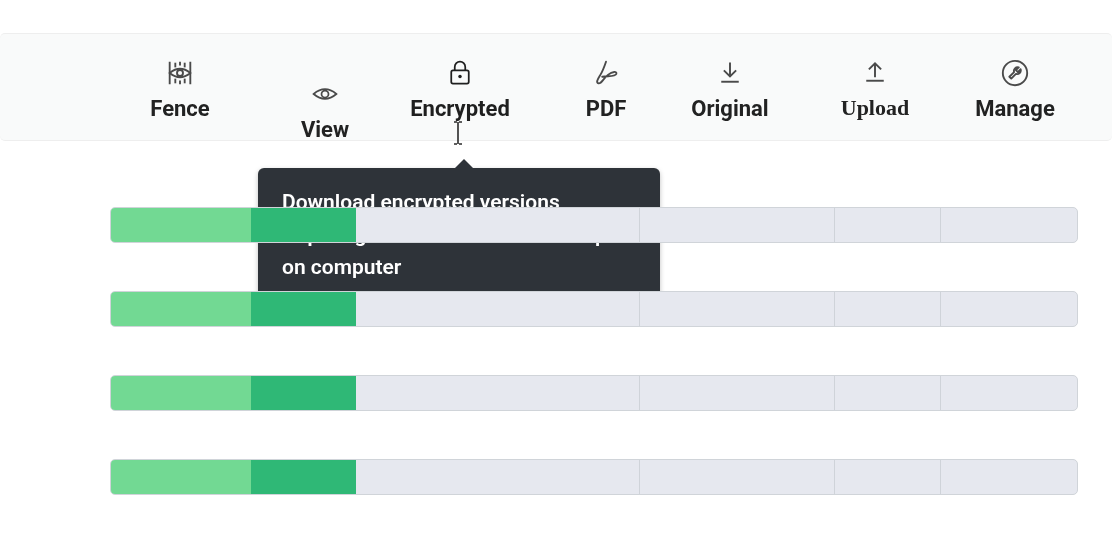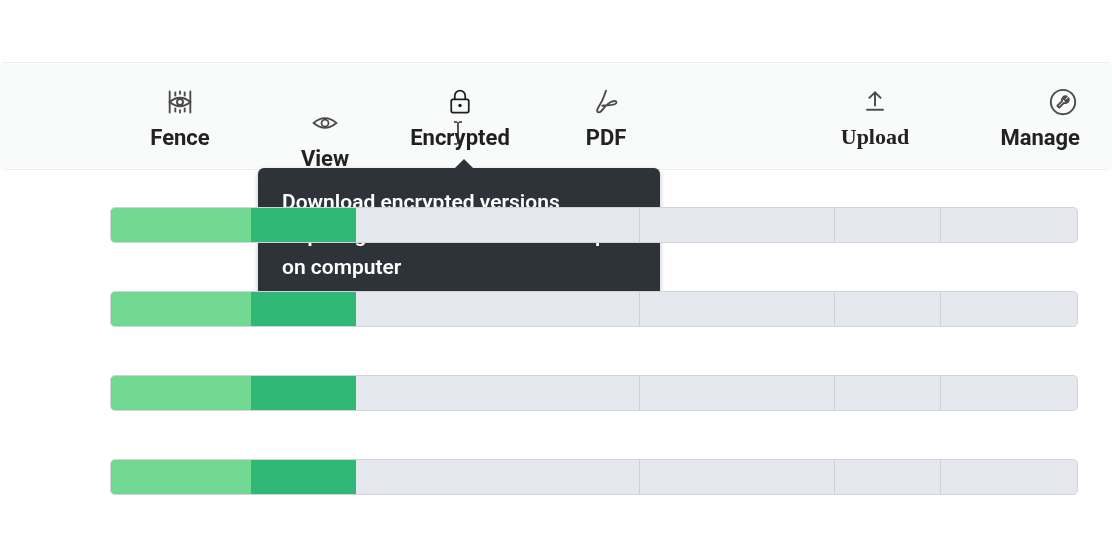--- a/index.html
+++ b/index.html
@@ -1,18 +1,18 @@
 <!DOCTYPE html>
 <html><head>
 <meta charset="utf-8">
 <style>
   * { box-sizing: border-box; margin: 0; padding: 0; }
   html, body { width: 1112px; height: 552px; background: #ffffff; font-family: -apple-system, BlinkMacSystemFont, "Segoe UI", Roboto, Helvetica, Arial, sans-serif; }
 
-  .wrap { padding-top: 62px; }
+  .wrap { padding-top: 33px; }
 
   .toolbar {
     width: 1112px;
     height: 108px;
     background: #f9fafa;
     border: 1px solid #eeeeee;
     border-left: none;
     border-right: none;
     border-radius: 5px;
     display: flex;
@@ -34,21 +34,21 @@
   .tb-item .label { margin-top: 6px; font-size: 22px; font-weight: 700; color: #222; }
   .tb-item.hover .icon, .tb-item.hover .label { color: #1f1f1f; }
 
   
   .tb-fence    { left: 120px; width: 120px; }
   .tb-view     { left: 270px; width: 110px; justify-content: flex-end; }
   .tb-encrypt  { left: 385px; width: 150px; }
   .tb-pdf      { left: 556px; width: 100px; }
   .tb-original { left: 660px; width: 140px; }
   .tb-upload   { left: 810px; width: 130px; font-family: Liberation Serif, serif; }
-  .tb-manage   { left: 950px; width: 130px; align-items: flex-end; }
+  .tb-manage   { left: 950px; width: 130px; }
 
   .tooltip {
     position: absolute;
     top: 168px;
     left: 258px;
     width: 402px;
     background: #2e3339;
     color: #ffffff;
     font-size: 21px;
     font-weight: 600;
@@ -153,20 +153,30 @@
 
     <div class="tb-item tb-pdf">
       <span class="icon">
         <svg viewBox="0 0 32 32" width="30" height="30" fill="none" stroke="currentColor" stroke-width="2">
           <path d="M16 4 C16 4 13 13 10 18 C7 23 5 26 8 27 C11 28 13 22 18 18 C23 14 28 14 27 17 C26 20 18 19 12 20" stroke-linecap="round" stroke-linejoin="round"></path>
         </svg>
       </span>
       <span class="label">PDF</span>
     </div>
 
+    <div class="tb-item tb-original">
+      <span class="icon">
+        <svg viewBox="0 0 32 32" width="28" height="28" fill="none" stroke="currentColor" stroke-width="2.2">
+          <line x1="16" y1="4" x2="16" y2="20"></line>
+          <polyline points="9,13 16,20 23,13"></polyline>
+          <line x1="6" y1="26" x2="26" y2="26"></line>
+        </svg>
+      </span>
+      <span class="label">Original</span>
+    </div>
 
     <div class="tb-item tb-upload">
       <span class="icon">
         <svg viewBox="0 0 32 32" width="28" height="28" fill="none" stroke="currentColor" stroke-width="2.2">
           <line x1="16" y1="22" x2="16" y2="6"></line>
           <polyline points="9,13 16,6 23,13"></polyline>
           <line x1="6" y1="26" x2="26" y2="26"></line>
         </svg>
       </span>
       <span class="label">Upload</span>

